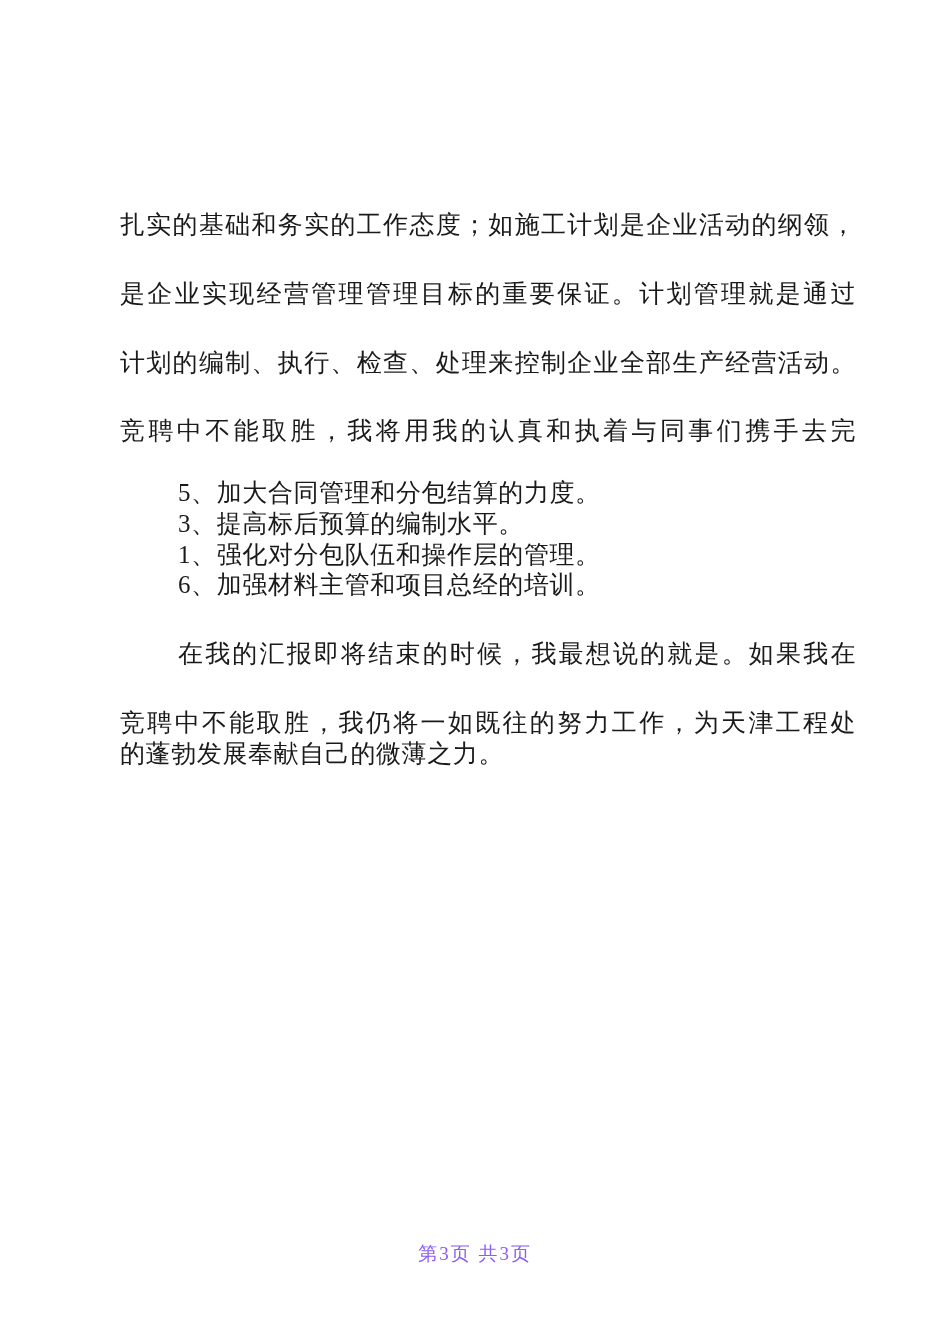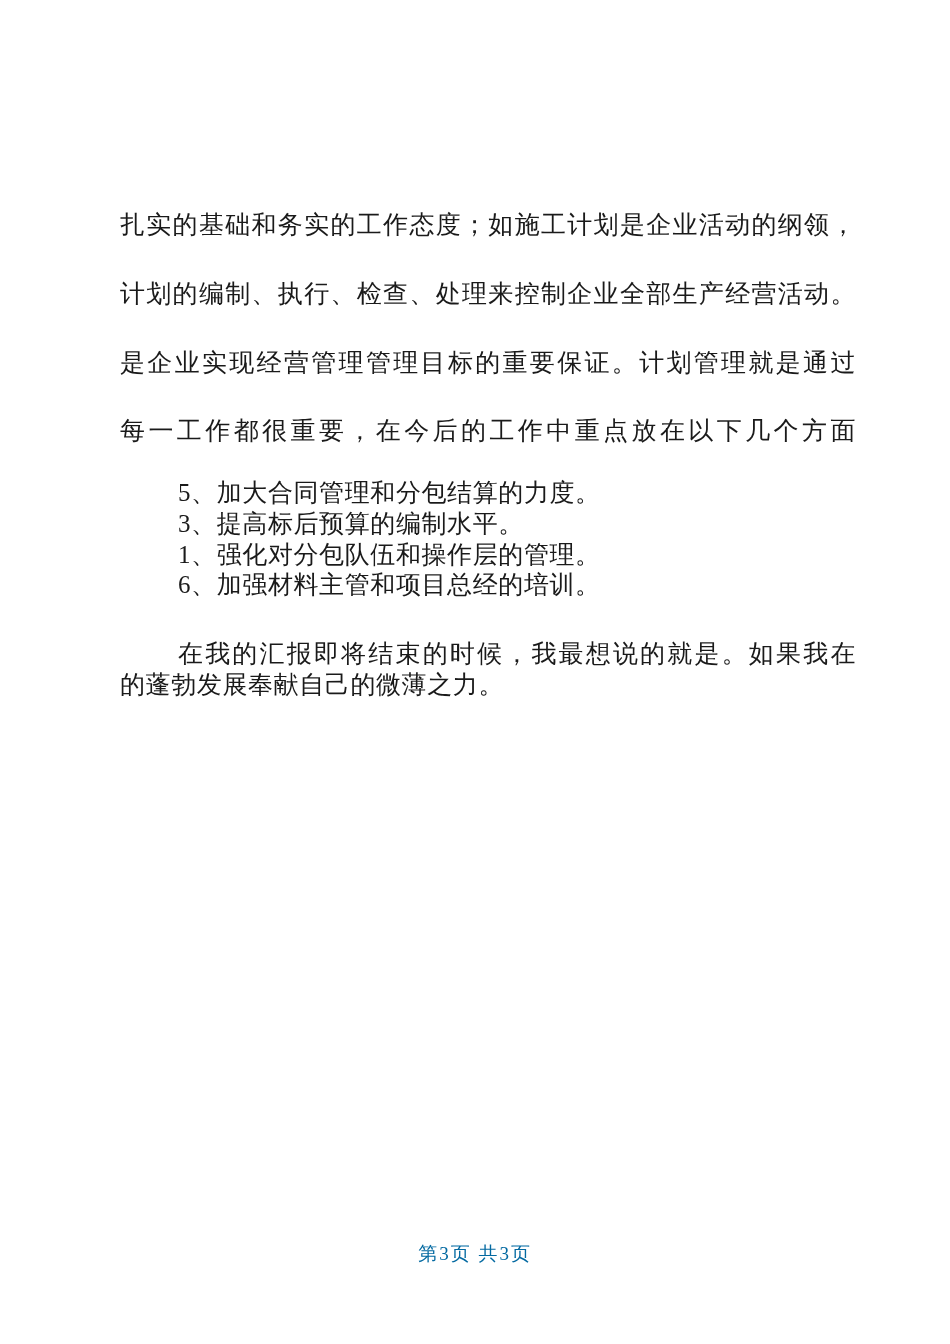--- a/index.html
+++ b/index.html
@@ -49,39 +49,40 @@
   .page-footer {
     position: absolute;
     left: 0;
     top: 1241px;
     width: 100%;
     text-align: center;
   }
   .page-footer span {
     font-size: 19px;
     letter-spacing: 2px;
-    color: #0369a1;
+    color: #8b5cf6;
   }
 </style>
 </head>
 <body>
 
 <div class="page">
 
   <div class="text-block">
     <div class="line just">扎实的基础和务实的工作态度；如施工计划是企业活动的纲领，</div>
+    <div class="line just">是企业实现经营管理管理目标的重要保证。计划管理就是通过</div>
     <div class="line just">计划的编制、执行、检查、处理来控制企业全部生产经营活动。</div>
-    <div class="line just">是企业实现经营管理管理目标的重要保证。计划管理就是通过</div>
-    <div class="line just">每一工作都很重要，在今后的工作中重点放在以下几个方面</div>
+    <div class="line just">竞聘中不能取胜，我将用我的认真和执着与同事们携手去完</div>
     <div class="line blank"></div>
     <div class="line indent">5、加大合同管理和分包结算的力度。</div>
     <div class="line indent">3、提高标后预算的编制水平。</div>
     <div class="line indent">1、强化对分包队伍和操作层的管理。</div>
     <div class="line indent">6、加强材料主管和项目总经的培训。</div>
     <div class="line indent just">在我的汇报即将结束的时候，我最想说的就是。如果我在</div>
+    <div class="line just">竞聘中不能取胜，我仍将一如既往的努力工作，为天津工程处</div>
     <div class="line">的蓬勃发展奉献自己的微薄之力。</div>
   </div>
 
   <div class="page-footer">
     <span>第3页 共3页</span>
   </div>
 
 </div>
 
 </body></html>

